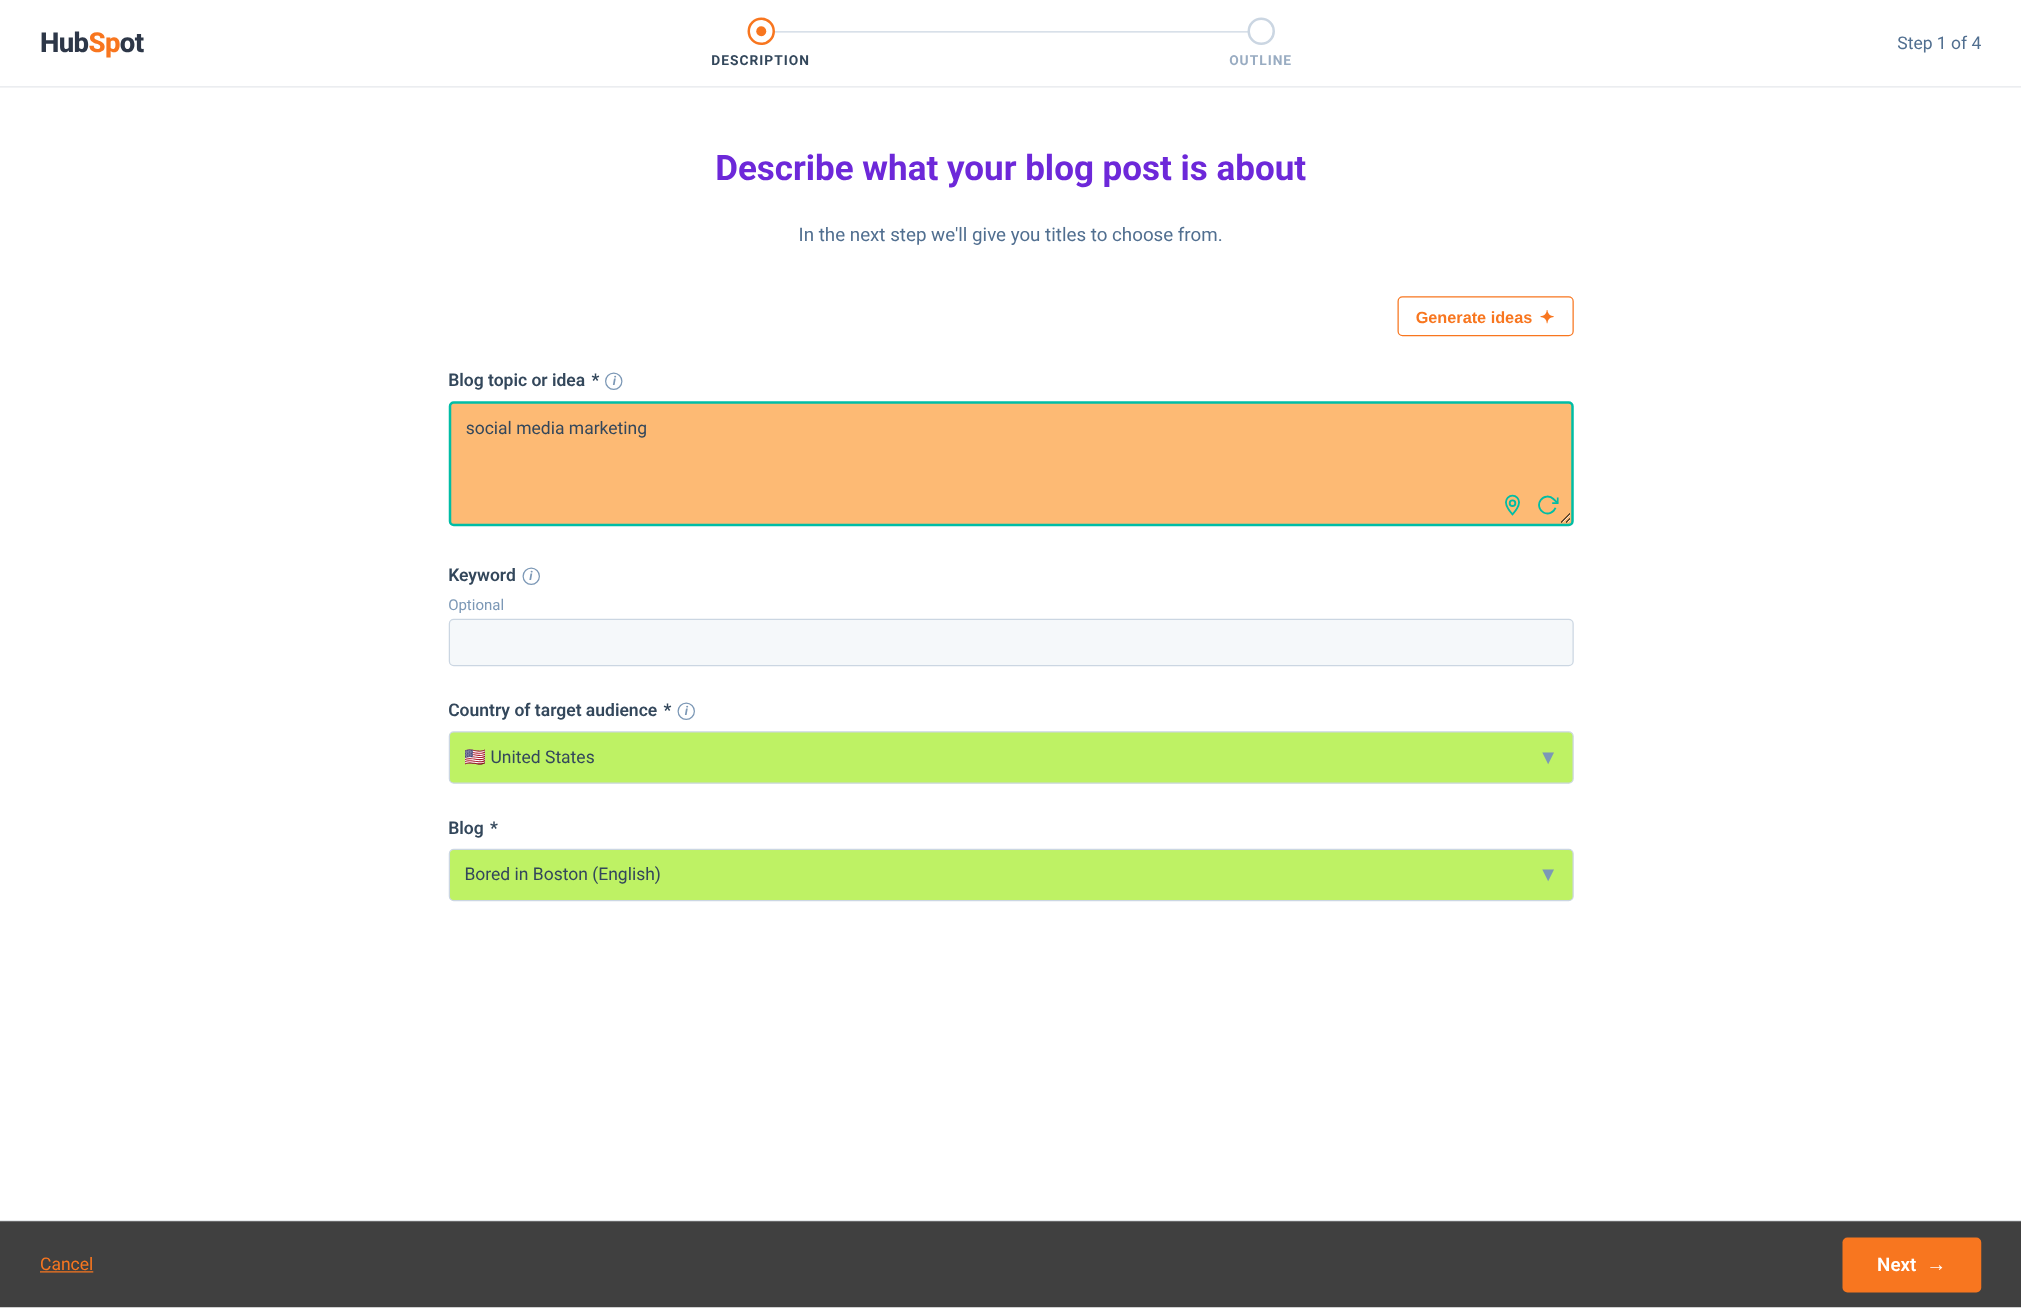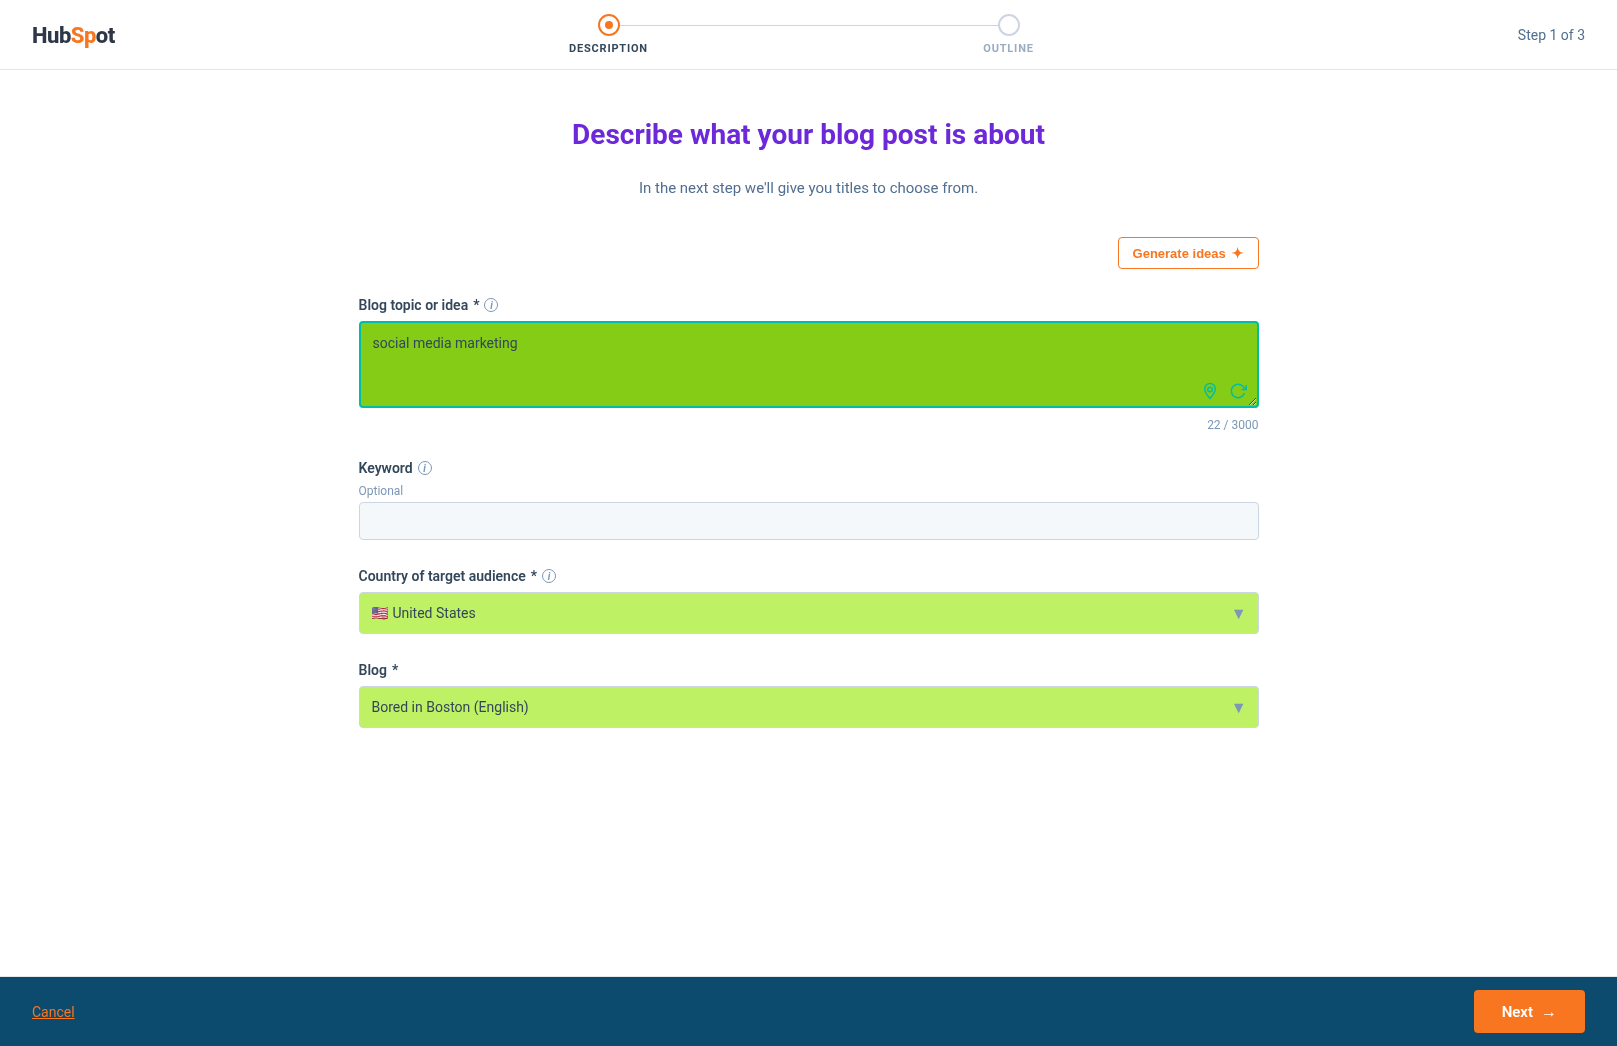--- a/index.html
+++ b/index.html
@@ -201,27 +201,27 @@
       margin-bottom: 4px;
     }
 
     .textarea-wrapper {
       position: relative;
       margin-bottom: 6px;
     }
 
     .blog-textarea {
       width: 100%;
-      height: 87px;
+      height: 100px;
       border: 2px solid #00bda5;
       border-radius: 4px;
       padding: 12px;
       font-size: 14px;
       color: #33475b;
-      background: #84cc16;
+      background: #fdba74;
       resize: vertical;
       outline: none;
       font-family: inherit;
     }
 
     .textarea-icons {
       position: absolute;
       bottom: 10px;
       right: 10px;
       display: flex;
@@ -275,21 +275,21 @@
       font-size: 16px;
     }
 
     
     .footer {
       position: absolute;
       bottom: 0;
       left: 0;
       right: 0;
       height: 70px;
-      background: #0c4a6e;
+      background: #404040;
       border-top: 1px solid #e5e8eb;
       display: flex;
       align-items: center;
       justify-content: space-between;
       padding: 0 32px;
     }
 
     .cancel-link {
       font-size: 14px;
       color: #f8761f;
@@ -390,21 +390,21 @@
     <div class="step-item">
       <div class="step-info">
         <div class="step-indicator">
           
         </div>
         <span class="step-name">OUTLINE</span>
       </div>
     </div>
   </div>
 
-  <div class="step-of">Step 1 of 3</div>
+  <div class="step-of">Step 1 of 4</div>
 </div>
 
 <div class="main-content">
   <h1 class="page-title">Describe what your blog post is about</h1>
   <p class="page-subtitle">In the next step we'll give you titles to choose from.</p>
 
   <div class="form-container">
 
     <div class="generate-btn-row">
       <button class="generate-btn">
@@ -431,21 +431,20 @@
             </svg>
           </span>
           <span class="textarea-icon-btn">
             <svg width="18" height="18" viewBox="0 0 24 24" fill="none" stroke="#00bda5" stroke-width="2">
               <path d="M23 4v6h-6"></path>
               <path d="M20.49 15a9 9 0 1 1-2.12-9.36L23 10"></path>
             </svg>
           </span>
         </div>
       </div>
-      <div class="char-count">22 / 3000</div>
     </div>
 
     <div class="keyword-section">
       <div class="label-row">
         <span class="form-label">
           <span>Keyword</span>
           <span class="info-icon">i</span>
         </span>
       </div>
       <div class="optional-text">Optional</div>

